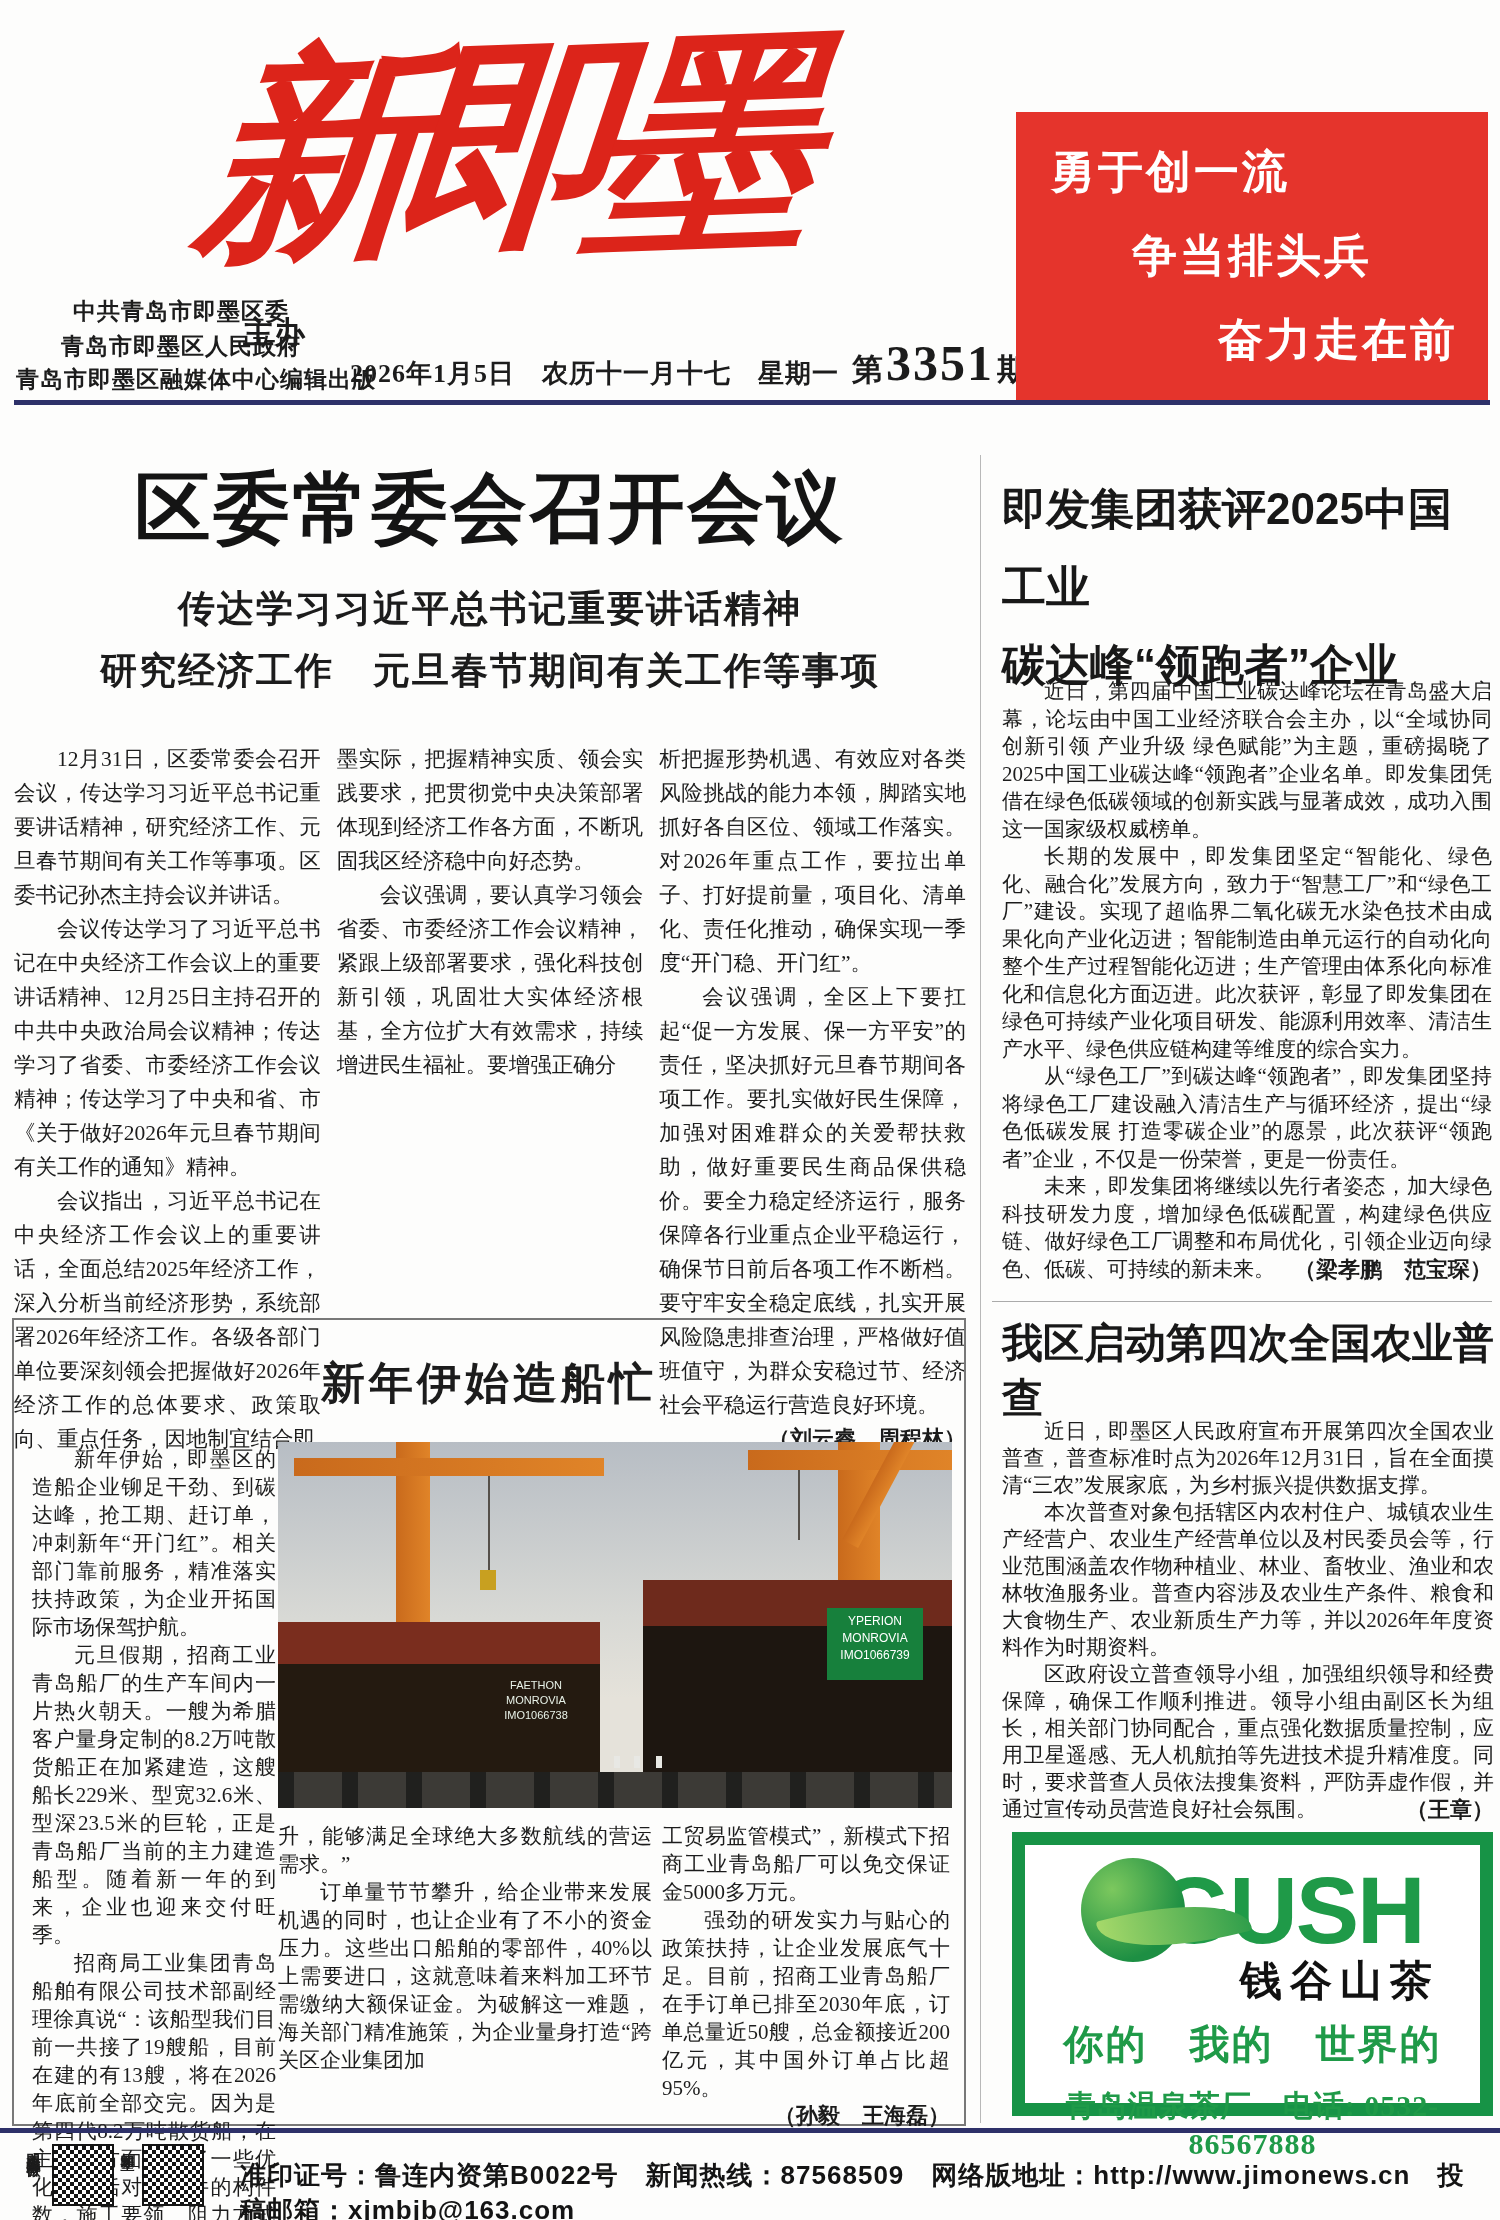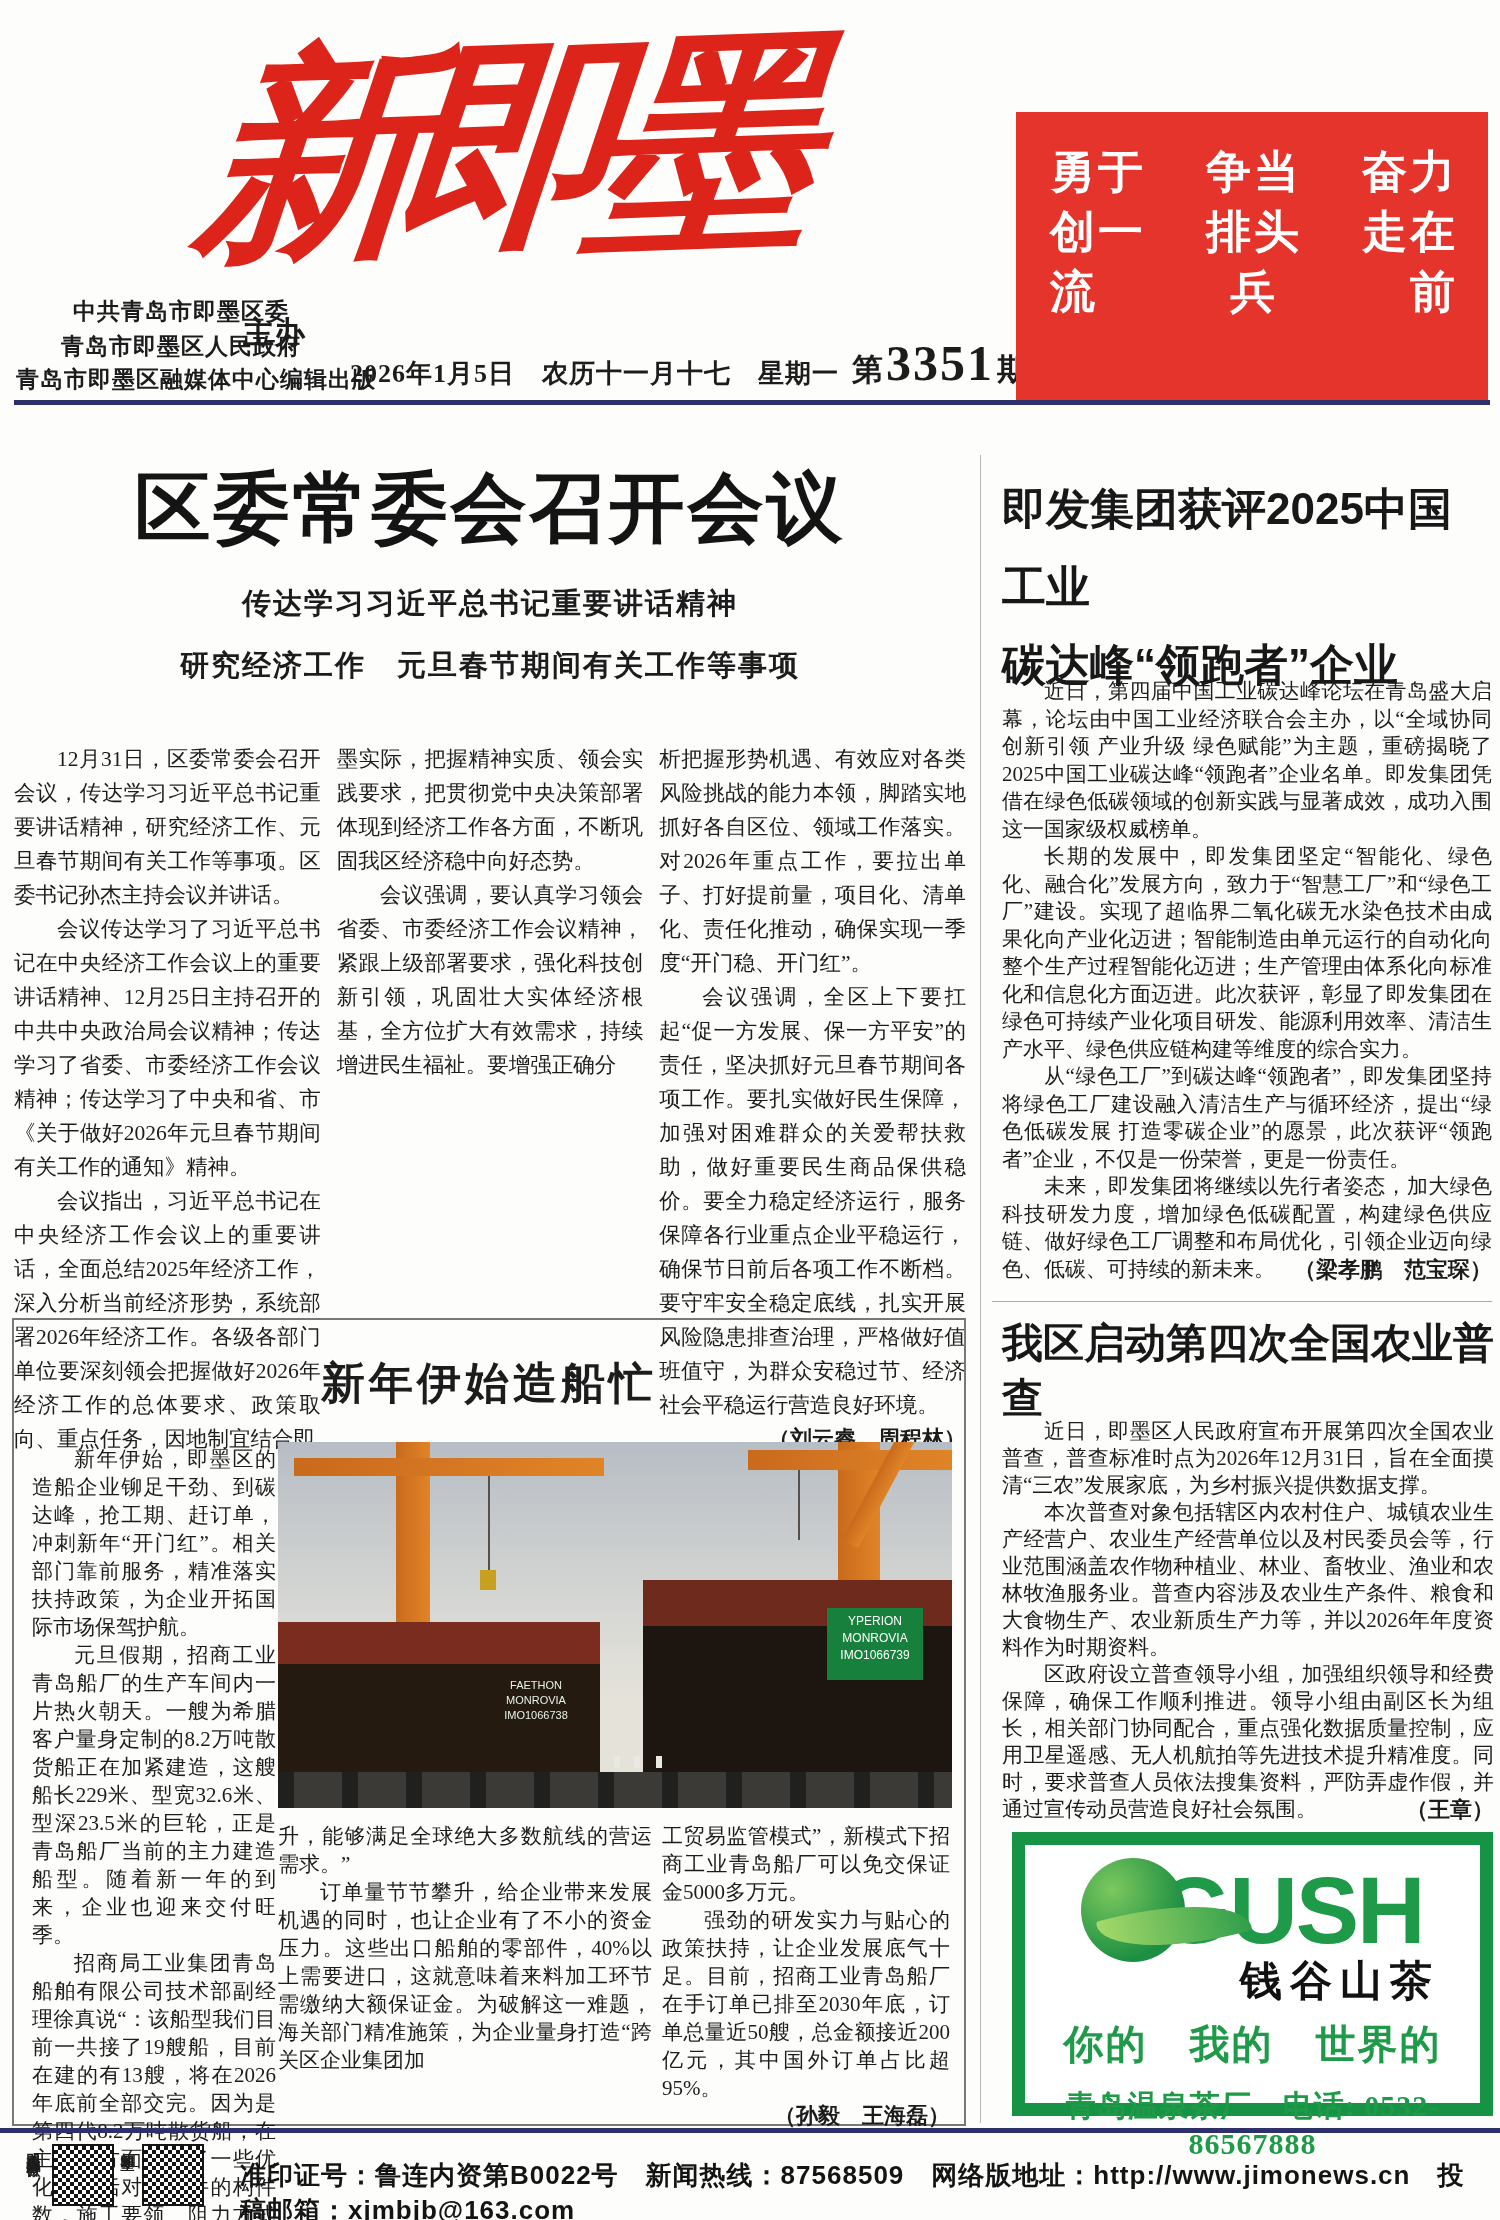--- a/index.html
+++ b/index.html
@@ -14,30 +14,30 @@
   .pubblock{left:16px;top:294px;width:330px;}
   .publine{font-size:23px;font-weight:700;line-height:35px;letter-spacing:1px;text-align:center;}
   .zhuban{left:243px;top:312px;font-size:31px;font-weight:700;}
   .dateline{left:350px;top:356px;font-size:26px;font-weight:600;letter-spacing:1px;}
   .issue{left:852px;top:334px;display:flex;align-items:baseline;}
   .issue .fix{font-size:31px;font-weight:700;}
   .issue .num{font-size:50px;font-weight:600;letter-spacing:2px;padding:0 3px;}
   .rule-navy{background:#2e3169;height:5px;}
   
   .redbox{left:1016px;top:112px;width:472px;height:288px;background:#e5342c;
-          display:flex;justify-content:space-between;
+          display:flex;flex-direction:column;justify-content:space-between;
           padding:30px 0;box-sizing:border-box;}
   .redbox .l{color:#fff;font-weight:800;font-size:45px;letter-spacing:3px;}
   .redbox .l1{padding-left:34px;}
   .redbox .l2{text-align:center;}
   .redbox .l3{text-align:right;padding-right:30px;}
   
   .headline{left:14px;top:458px;width:952px;text-align:center;font-size:76px;
             font-weight:900;letter-spacing:3px;color:#141414;}
-  .sub{width:952px;left:14px;text-align:center;font-weight:800;font-size:29px;letter-spacing:2px;}
+  .sub{width:952px;left:14px;text-align:center;font-weight:800;font-size:37px;letter-spacing:2px;}
   .sub1{top:584px;} .sub2{top:646px;}
   .leadcols{left:14px;top:706px;width:952px;display:flex;gap:16px;}
   .leadcols .col{flex:1;font-size:21.5px;line-height:34px;margin-top:36px;}
   .para{margin:0;text-align:justify;}
   .para.ind{text-indent:2em;}
   .byline{text-align:right;font-weight:700;font-size:22px;font-family:"Liberation Sans",sans-serif;}
   .vdiv{left:980px;top:455px;width:1px;height:1668px;background:#b8b8b8;}
   
   .ctitle{left:1002px;top:470px;width:492px;font-size:44px;font-weight:900;line-height:78px;color:#181818;}
   .cbody{left:1002px;top:678px;width:490px;font-size:21px;line-height:27.5px;}

